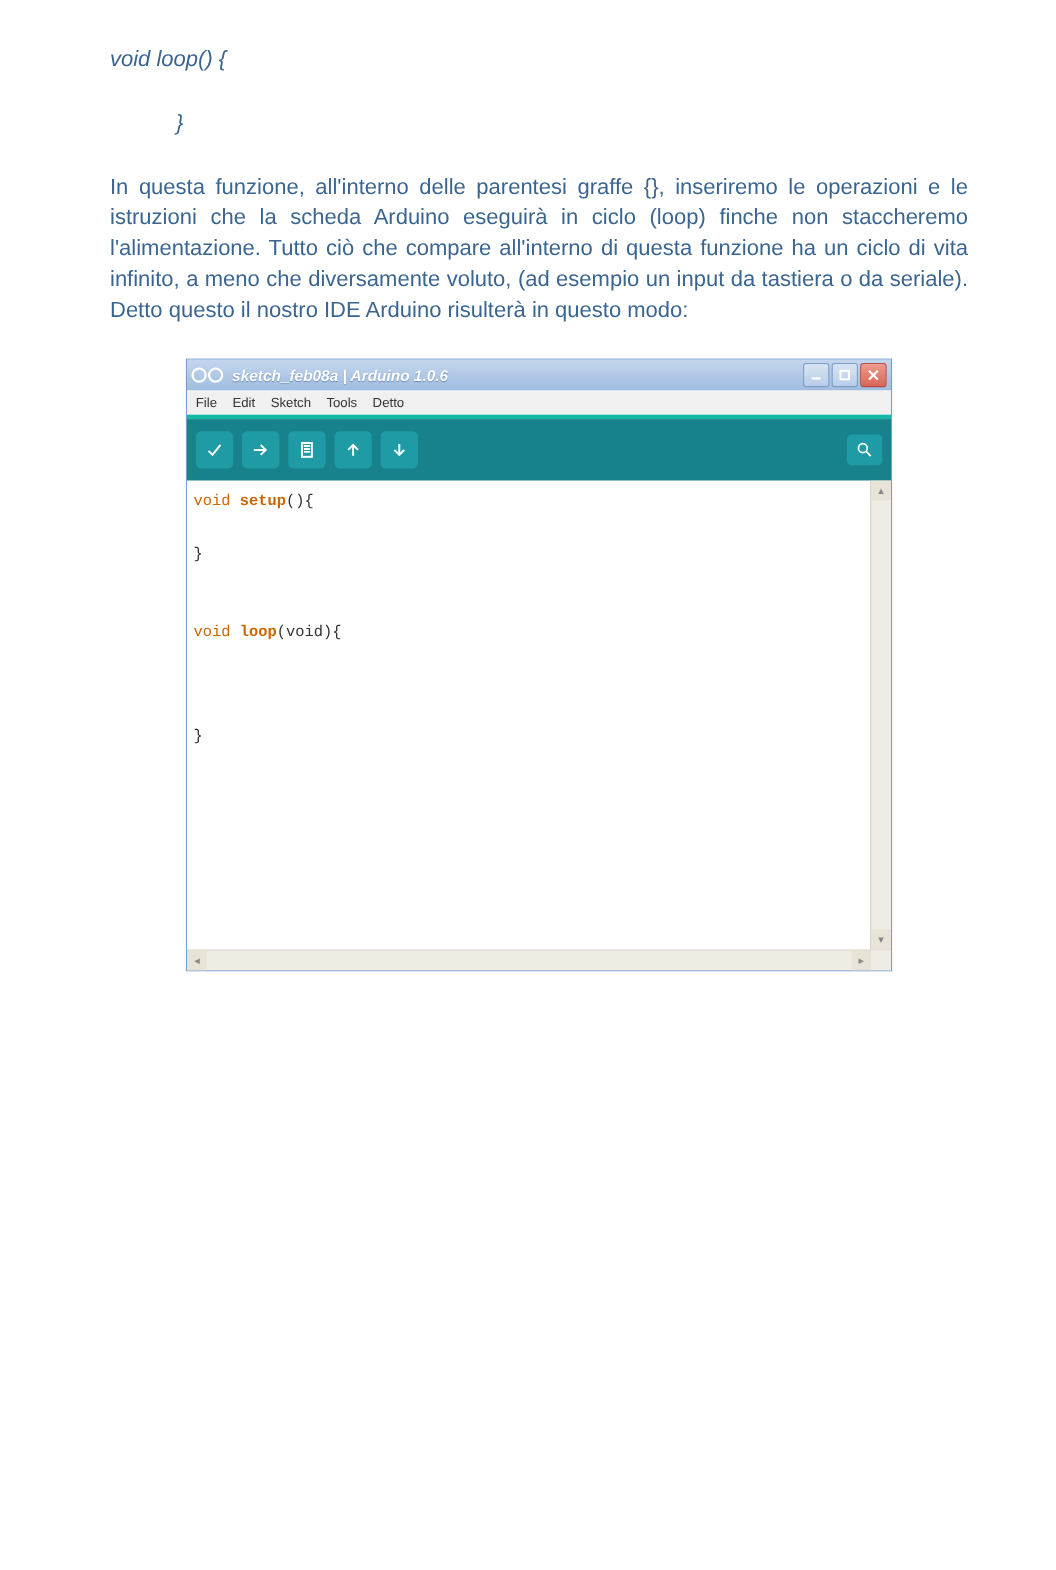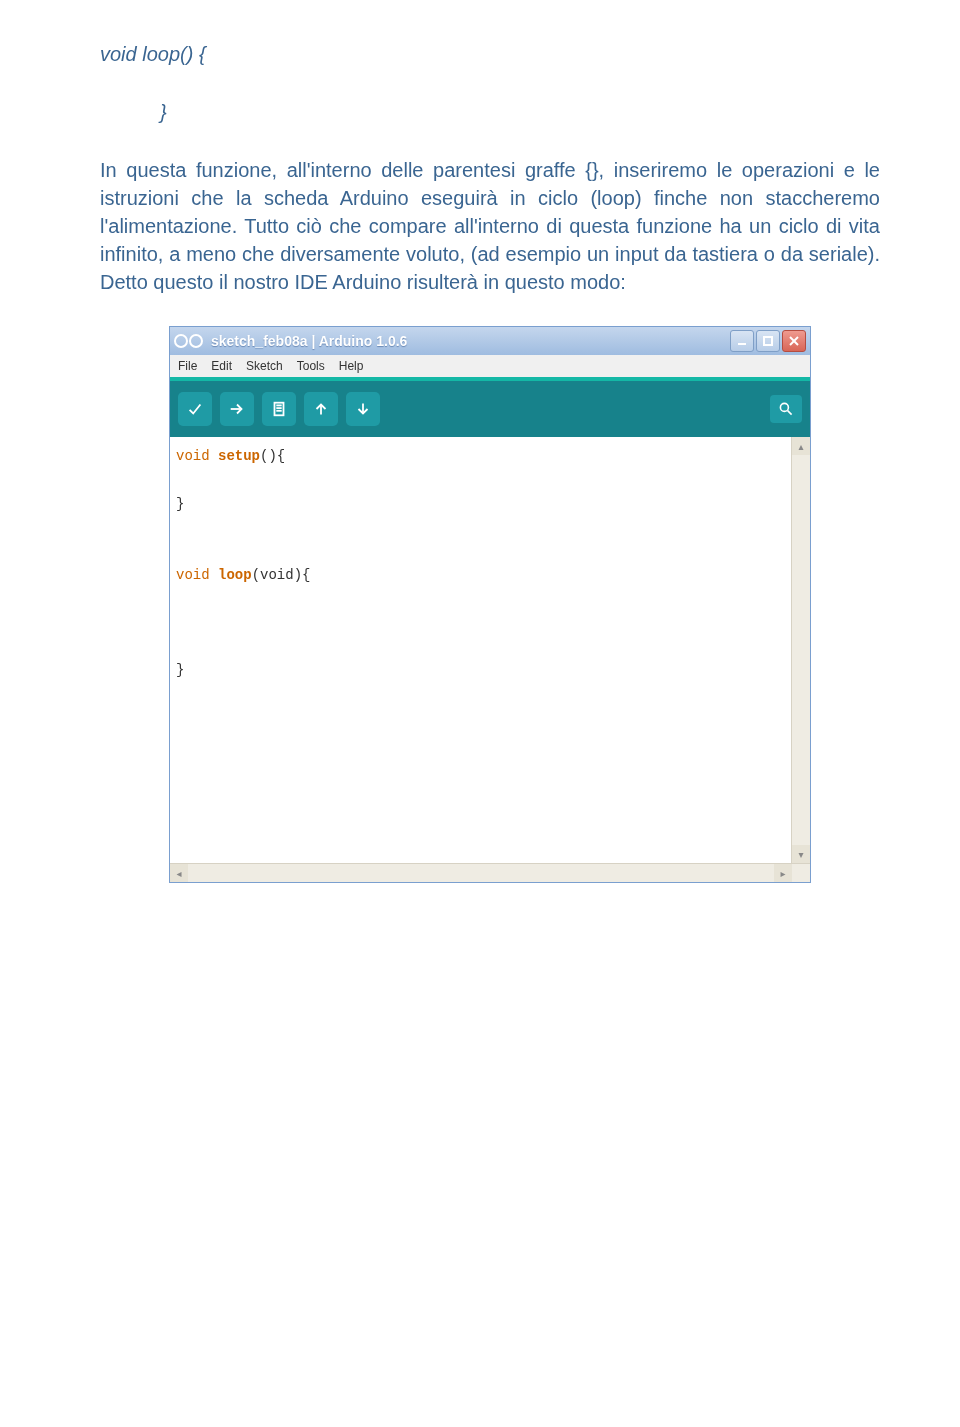--- a/index.html
+++ b/index.html
@@ -59,20 +59,21 @@
     margin-right: 8px;
   }
   .appicon .ring {
     width: 10px; height: 10px; border: 2px solid #fff; border-radius: 50%;
   }
   .titletext {
     font-weight: bold;
     font-size: 14px;
     color: #fff;
     text-shadow: 0 1px 1px #6a89b5;
+    font-style: italic;
   }
   .winbtns {
     margin-left: auto;
     display: flex;
     gap: 2px;
   }
   .winbtn {
     width: 22px; height: 20px;
     background: linear-gradient(#d8e4f3,#b7cde8);
     border: 1px solid #7f9fc7;
@@ -246,21 +247,21 @@
             </svg>
         </div>
       </div>
     </div>
 
     <div class="menubar">
       <span>File</span>
       <span>Edit</span>
       <span>Sketch</span>
       <span>Tools</span>
-      <span>Help</span>
+      <span>Detto</span>
     </div>
 
     <div class="toolbar">
       <div class="tbtn">
         <svg viewBox="0 0 20 20">
             <polyline points="4,11 8,15 16,5"></polyline>
           </svg>
       </div>
       <div class="tbtn">
         <svg viewBox="0 0 20 20">

